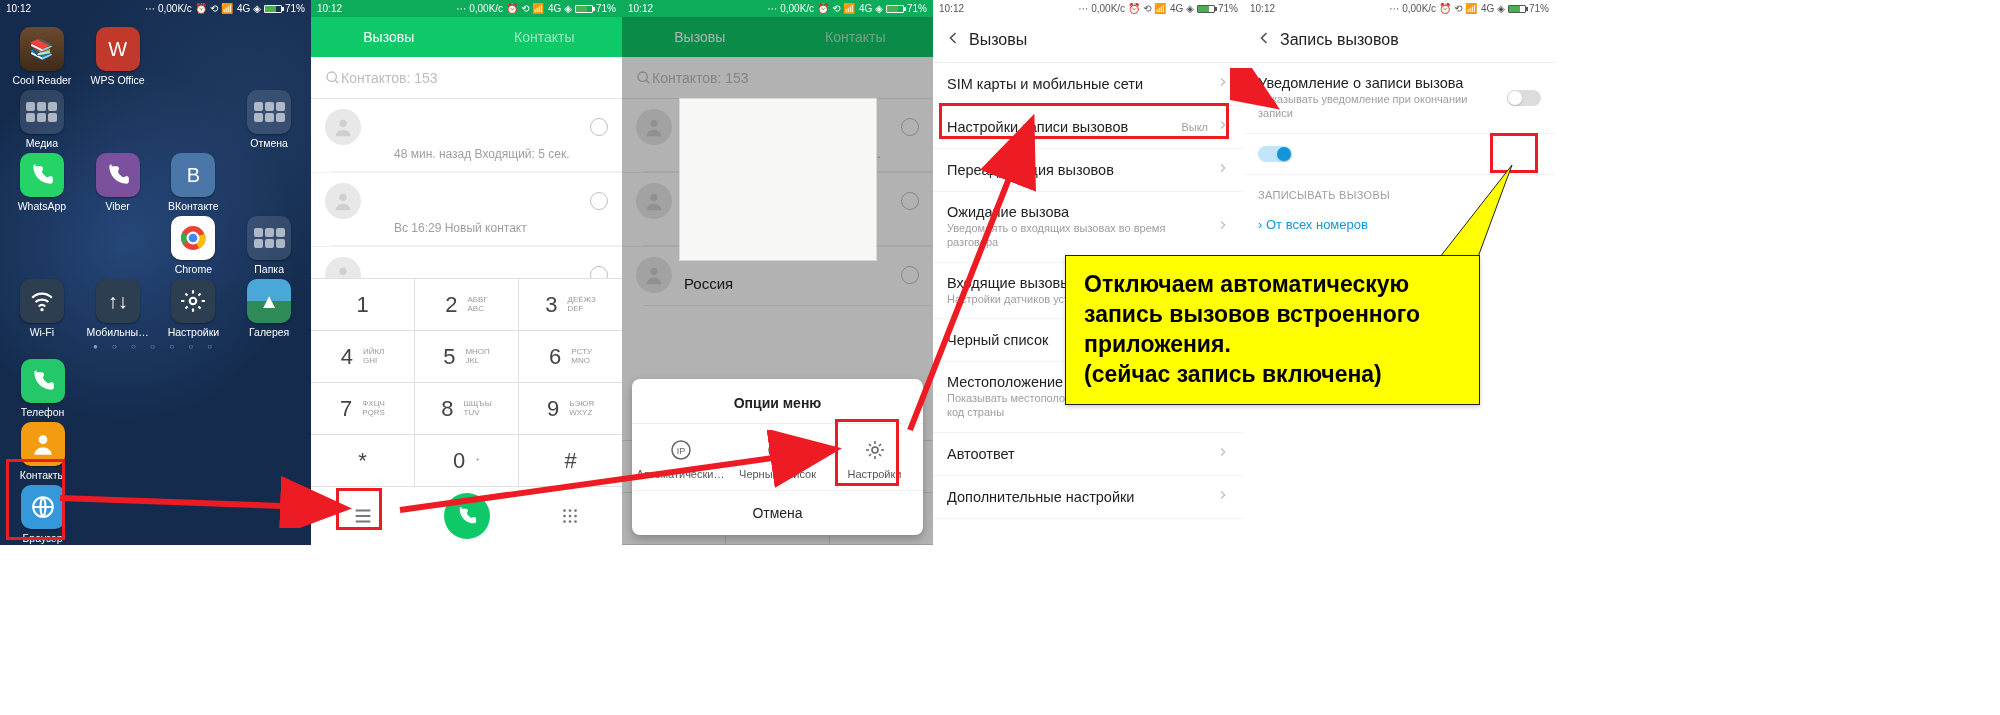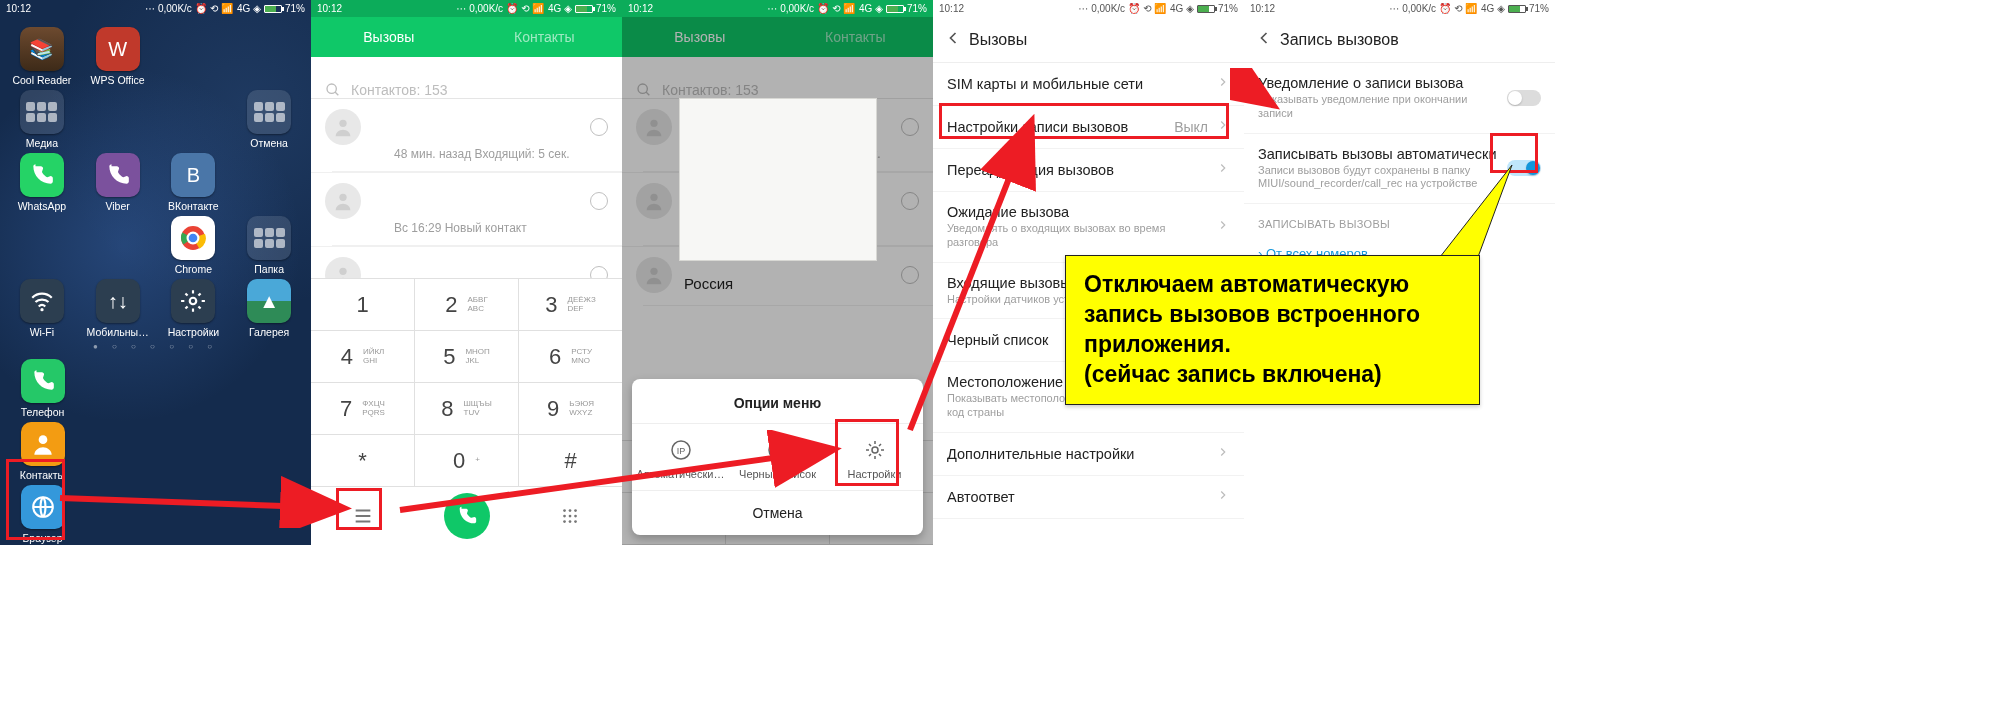--- a/index.html
+++ b/index.html
@@ -48,21 +48,21 @@
   .app svg { width: 26px; height: 26px; fill: #fff; }
   .folder-grid { display: grid; grid-template-columns: repeat(3, 9px); grid-template-rows: repeat(2, 9px); gap: 2px; padding: 4px; }
   .folder-grid span { background: rgba(255,255,255,.6); border-radius: 2px; }
   .chrome-svg circle.b { fill:#4285f4; } .chrome-svg circle.w { fill:#fff; }
 
   
   .phone-app .status { background: #0cac5a; }
   .tabs { background: #0fc868; height: 40px; display: flex; color: rgba(255,255,255,.6); font-size: 14px; }
   .tabs .tab { flex: 1; display: flex; align-items: center; justify-content: center; }
   .tabs .tab.active { color: #fff; }
-  .search { background: #fff; border-bottom: 1px solid #e5e5e5; height: 42px; display: flex; align-items: flex-end; padding: 0 14px; color: #bdbdbd; font-size: 14px; gap: 10px; }
+  .search { background: #fff; border-bottom: 1px solid #e5e5e5; height: 42px; display: flex; align-items: center; padding: 0 14px; color: #bdbdbd; font-size: 14px; }
   .calls { background: #fff; }
   .call-row { display: flex; align-items: center; padding: 10px 14px 2px; gap: 12px; }
   .call-row + .call-sub + .call-row { border-top: 1px solid #f0f0f0; }
   .avatar { width: 36px; height: 36px; border-radius: 50%; background: #e8e8e8; display: flex; align-items: center; justify-content: center; }
   .avatar svg { width: 22px; height: 22px; fill: #cfcfcf; }
   .call-row .name { flex: 1; font-size: 15px; color: #222; margin-top: 16px; }
   .call-row .info { width: 18px; height: 18px; border-radius: 50%; border: 1.5px solid #c0c0c0; }
   .call-sub { font-size: 12px; color: #9e9e9e; padding: 0 14px 10px 62px; border-bottom: 1px solid #f0f0f0; margin-left: 21px; }
   
   .dialer { position: absolute; left: 0; right: 0; bottom: 0; background: #fff; }
@@ -91,21 +91,21 @@
   
   .settings .status { color: #555; }
   .set-header { height: 46px; border-bottom: 1px solid #eee; display: flex; align-items: center; padding: 0 10px; gap: 6px; }
   .set-header .back svg { width: 20px; height: 20px; stroke: #555; stroke-width: 2; fill: none; }
   .set-header .title { font-size: 16px; color: #222; font-weight: 500; }
   .set-list { background: #fff; }
   .s-row { padding: 12px 14px; border-bottom: 1px solid #f2f2f2; display: flex; align-items: center; gap: 8px; }
   .s-row .txt { flex: 1; }
   .s-row .name { font-size: 14.5px; color: #222; }
   .s-row .desc { font-size: 11px; color: #9e9e9e; margin-top: 2px; line-height: 1.25; }
-  .s-row .val { font-size: 14px; color: #9e9e9e; }
+  .s-row .val { font-size: 11px; color: #9e9e9e; }
   .s-row .chev svg { width: 14px; height: 14px; stroke: #bbb; stroke-width: 2; fill: none; }
   .section-label { font-size: 11px; color: #9e9e9e; padding: 14px 14px 6px; letter-spacing: .3px; }
   .link-row { padding: 10px 14px; color: #1296db; font-size: 13px; }
   .toggle { width: 34px; height: 16px; border-radius: 10px; background: #dcdcdc; position: relative; }
   .toggle::after { content: ''; position: absolute; width: 14px; height: 14px; border-radius: 50%; background: #fff; top: 1px; left: 1px; box-shadow: 0 1px 2px rgba(0,0,0,.2); }
   .toggle.on { background: #bfe6fb; }
   .toggle.on::after { left: auto; right: 1px; background: #1296db; }
 
   
   .hl-red { position: absolute; border: 3px solid #ed1c24; }
@@ -647,29 +647,29 @@
           <div class="txt">
             <div class="name">Местоположение</div>
             <div class="desc">Показывать местоположение абонента, набирать код страны</div>
           </div>
           <span class="chev"><svg viewBox="0 0 24 24">
               <polyline points="9 6 15 12 9 18"></polyline>
             </svg></span>
         </div>
         <div class="s-row">
           <div class="txt">
+            <div class="name">Автоответ</div>
+          </div>
+          <span class="chev"><svg viewBox="0 0 24 24">
+              <polyline points="9 6 15 12 9 18"></polyline>
+            </svg></span>
+        </div>
+        <div class="s-row">
+          <div class="txt">
             <div class="name">Дополнительные настройки</div>
-          </div>
-          <span class="chev"><svg viewBox="0 0 24 24">
-              <polyline points="9 6 15 12 9 18"></polyline>
-            </svg></span>
-        </div>
-        <div class="s-row">
-          <div class="txt">
-            <div class="name">Автоответ</div>
           </div>
           <span class="chev"><svg viewBox="0 0 24 24">
               <polyline points="9 6 15 12 9 18"></polyline>
             </svg></span>
         </div>
       </div>
   </div>
 
   <div class="frame settings" style="background:#fff;">
     <div class="status dark">
@@ -694,24 +694,20 @@
     </div>
     <div class="set-list" id="set5">
         <div class="s-row">
           <div class="txt">
             <div class="name">Уведомление о записи вызова</div>
             <div class="desc">Показывать уведомление при окончании записи</div>
           </div>
           <div class="toggle"></div>
         </div>
         <div class="s-row">
-          <div class="txt">
-            <div class="name">Записывать вызовы автоматически</div>
-            <div class="desc">Записи вызовов будут сохранены в папку MIUI/sound_recorder/call_rec на устройстве</div>
-          </div>
           <div class="toggle on"></div>
         </div>
       </div>
     <div class="section-label">ЗАПИСЫВАТЬ ВЫЗОВЫ</div>
     <div class="link-row">› <span>От всех номеров</span></div>
   </div>
 
   <div class="hl-red" style="left:6px; top:459px; width:59px; height:81px;"></div>
   <div class="hl-red" style="left:336px; top:488px; width:46px; height:42px;"></div>
   <div class="hl-red" style="left:835px; top:419px; width:64px; height:67px;"></div>

